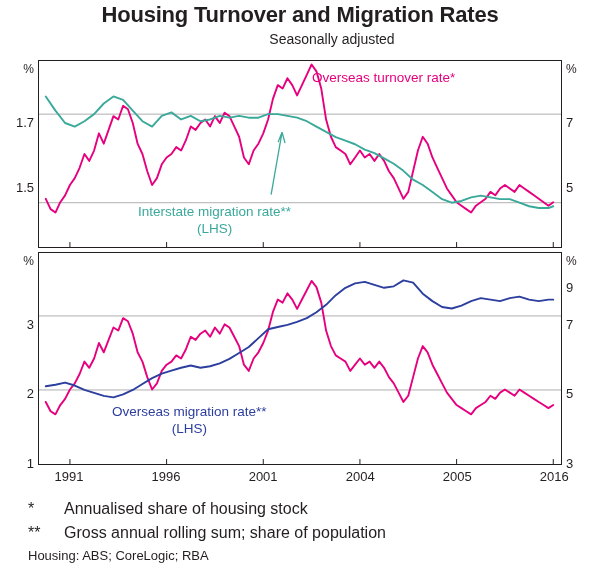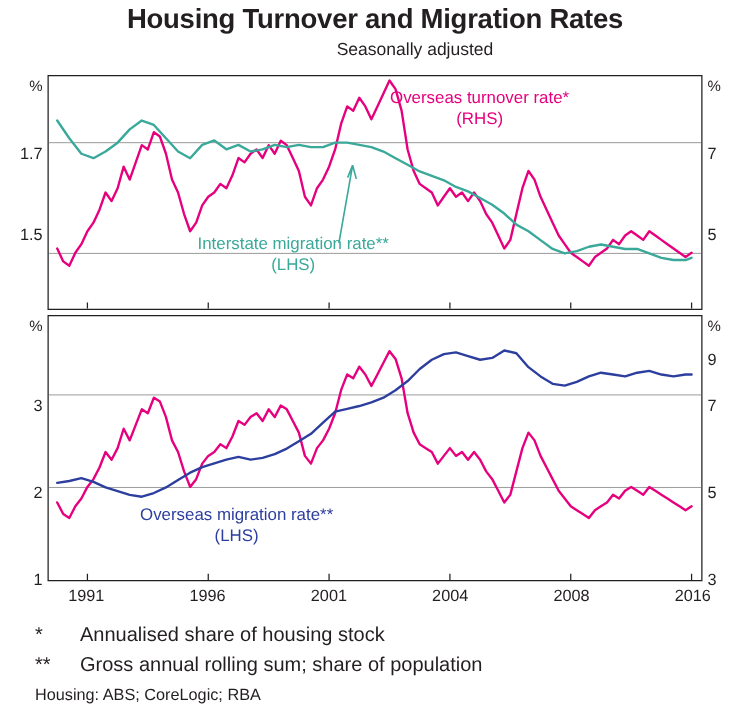--- a/index.html
+++ b/index.html
@@ -109,24 +109,23 @@
   <div class="axis-unit tick-left" style="top:62px;">%</div>
   <div class="axis-unit tick-right" style="top:62px;">%</div>
 
   <div class="tick-label tick-left" id="t-l-0" style="top:115px;">1.7</div>
   <div class="tick-label tick-left" id="t-l-1" style="top:180px;">1.5</div>
   <div class="tick-label tick-right" id="t-r-0" style="top:115px;">7</div>
   <div class="tick-label tick-right" id="t-r-1" style="top:180px;">5</div>
 
   <div class="annot turnover" style="top:70px; left:312px;">
     <span>Overseas turnover rate*</span>
-    <span class="sub">(RHS)</span>
   </div>
 
-  <div class="annot interstate" style="top:187px; left:138px;margin-left:20px;">
+  <div class="annot interstate" style="top:204px; left:138px;">
     <span>Interstate migration rate**</span>
     <span class="sub">(LHS)</span>
   </div>
 
   <div class="panel" id="panel-bottom">
     <svg id="svg-bottom" viewBox="0 0 524 213" preserveAspectRatio="none">
         <line x1="0" x2="524" y1="63.5263157894737" y2="63.5263157894737" stroke="#9a9a9a" stroke-width="0.8"></line>
         <line x1="0" x2="524" y1="138.26315789473685" y2="138.26315789473685" stroke="#9a9a9a" stroke-width="0.8"></line>
         <line x1="31.051851851850085" x2="31.051851851850085" y1="213" y2="208" stroke="#231f20" stroke-width="1"></line>
         <line x1="128.0888888888871" x2="128.0888888888871" y1="213" y2="208" stroke="#231f20" stroke-width="1"></line>
@@ -153,21 +152,21 @@
 
   <div class="annot overseas" style="top:404px; left:112px;">
     <span>Overseas migration rate**</span>
     <span class="sub">(LHS)</span>
   </div>
 
   <div class="xtick" id="x0" style="top: 469px; left: 39.0519px;">1991</div>
   <div class="xtick" id="x1" style="top: 469px; left: 136.089px;">1996</div>
   <div class="xtick" id="x2" style="top: 469px; left: 233.126px;">2001</div>
   <div class="xtick" id="x3" style="top: 469px; left: 330.163px;">2004</div>
-  <div class="xtick" id="x4" style="top: 469px; left: 427.2px;">2008</div>
+  <div class="xtick" id="x4" style="top: 469px; left: 427.2px;">2005</div>
   <div class="xtick" id="x5" style="top: 469px; left: 524.237px;">2016</div>
 
   <div class="fn-row" style="top:500px;">
     <span class="fn-mark" style="position:absolute;left:28px;">*</span>
     <span class="fn-text" style="position:absolute;left:64px;">Annualised share of housing stock</span>
   </div>
   <div class="fn-row" style="top:524px;">
     <span class="fn-mark" style="position:absolute;left:28px;">**</span>
     <span class="fn-text" style="position:absolute;left:64px;">Gross annual rolling sum; share of population</span>
   </div>

